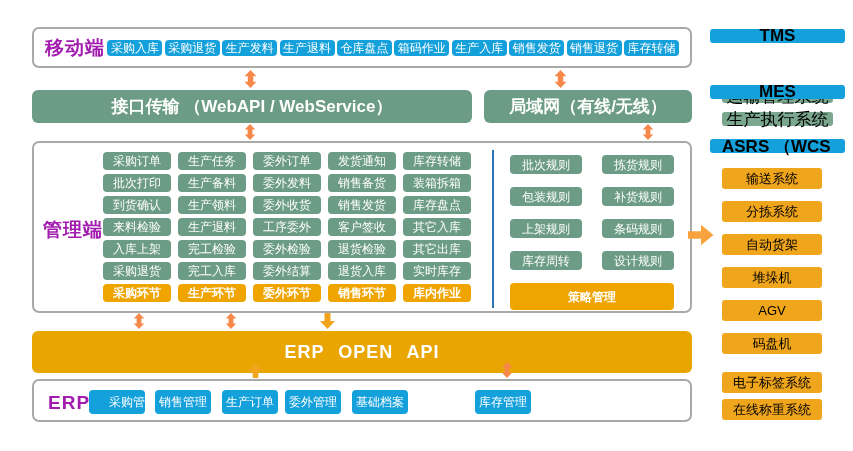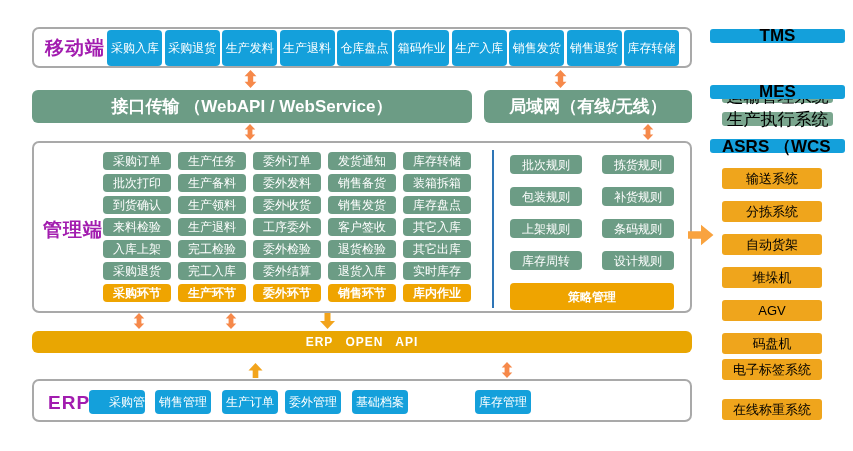--- a/index.html
+++ b/index.html
@@ -9,38 +9,38 @@
   .panel{position:absolute;border:2px solid #a9a9a9;border-radius:7px;background:#fff}
   .btn{display:flex;align-items:center;justify-content:center;color:#fff;border-radius:4px;
        font-size:12px;line-height:1;white-space:nowrap;overflow:hidden}
   .blue{background:#14A0DB}
   .green{background:#6C9C85}
   .gold{background:#EFA400;font-weight:bold}
   .side-label{color:#a21caf;font-weight:bold;font-size:19px;letter-spacing:1px}
   
   .mobile{left:32px;top:27px;width:660px;height:41px;display:flex;align-items:center;
           justify-content:space-between;padding:0 11px}
-  .mobile .btn{width:55px;height:36px;flex:0 0 auto}
+  .mobile .btn{width:55px;height:16px;flex:0 0 auto}
   
   .combar{position:absolute;height:33px;background:#6C9C85;border-radius:6px;color:#fff;
           font-weight:bold;font-size:17px;display:flex;align-items:center;justify-content:center}
   
   .mgmt{left:32px;top:141px;width:660px;height:172px}
   .mgmt .side-label{position:absolute;left:9px;top:74px}
   .mgrid{position:absolute;left:69px;top:9px;display:flex;gap:7px}
   .mcol{display:flex;flex-direction:column;gap:4px;width:68px}
   .mcol .btn{height:18px}
   .divider{position:absolute;left:458px;top:7px;width:2px;height:158px;background:#2E75B6}
   .rules{position:absolute;left:476px;top:12px;display:grid;
          grid-template-columns:72px 72px;column-gap:20px;row-gap:13px}
   .rules .btn{height:19px}
   .rules .rfoot{grid-column:1 / span 2;height:27px}
   
-  .apibar{position:absolute;left:32px;top:331px;width:660px;height:22px;background:#E9A602;
-          border-radius:6px;color:#fff;font-weight:bold;font-size:12px;word-spacing:8px;
+  .apibar{position:absolute;left:32px;top:331px;width:660px;height:42px;background:#E9A602;
+          border-radius:6px;color:#fff;font-weight:bold;font-size:18px;word-spacing:8px;
           display:flex;align-items:center;justify-content:center;letter-spacing:1px}
   
   .erp{left:32px;top:379px;width:660px;height:43px}
   .erp .side-label{position:absolute;left:14px;top:11px}
   .erp .btn{position:absolute;top:9px;height:24px;width:56px}
   
   .sysbar{position:absolute;left:710px;width:135px;height:14px;background:#14A0DB;color:#000000;
           font-weight:bold;font-size:17px;border-radius:3px;display:flex;align-items:center;
           justify-content:center;white-space:nowrap}
   .sysbar.green{left:722px;width:111px;background:#7BA78F;font-weight:normal}
@@ -205,17 +205,17 @@
       <div class="sysbar green" style="top: 57px; margin-top: 32px;">运输管理系统</div>
       <div class="sysbar" style="top: 85px;">MES</div>
       <div class="sysbar green" style="top: 112px;">生产执行系统</div>
       <div class="sysbar asrs" style="top: 139px;">ASRS （WCS</div>
       <div class="dev" style="top: 168px;">输送系统</div>
       <div class="dev" style="top: 201px;">分拣系统</div>
       <div class="dev" style="top: 234px;">自动货架</div>
       <div class="dev" style="top: 267px;">堆垛机</div>
       <div class="dev" style="top: 300px;">AGV</div>
       <div class="dev" style="top: 333px;">码盘机</div>
-      <div class="dev" style="top: 359px;">电子标签系统</div>
+      <div class="dev" style="top: 372px;">电子标签系统</div>
       <div class="dev" style="top: 399px;">在线称重系统</div>
     </div>
 
 </div>
 
 </body></html>

